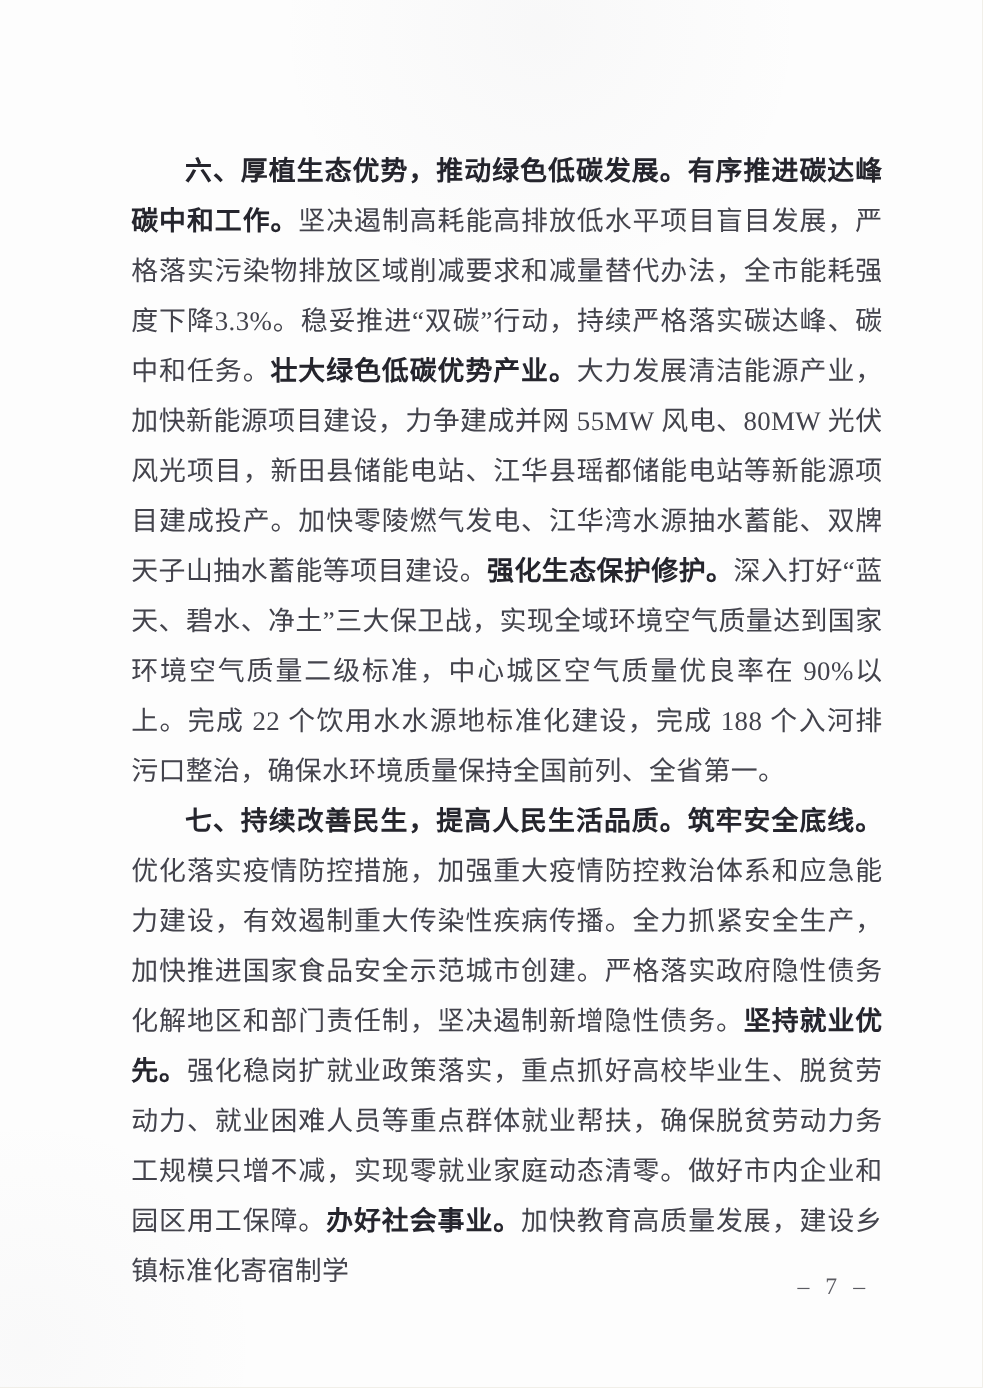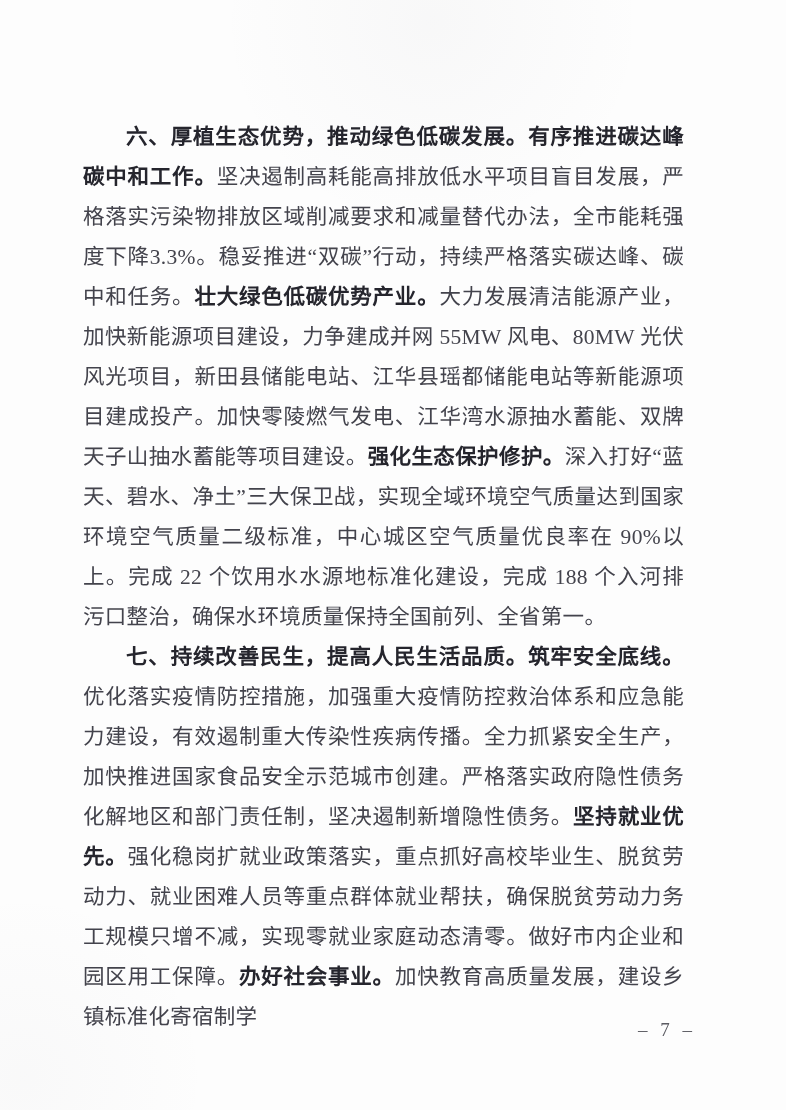--- a/index.html
+++ b/index.html
@@ -14,21 +14,21 @@
     margin: 0;
     background:
       radial-gradient(circle at 55% 2%, rgba(120,120,130,0.04), rgba(0,0,0,0) 18%),
       radial-gradient(circle at 3% 97%, rgba(120,120,130,0.03), rgba(0,0,0,0) 14%),
       #fdfdfd;
     overflow: hidden;
     font-family: "Liberation Serif", "DejaVu Serif", serif;
   }
   .text-block {
     position: absolute;
-    left: 83px;
+    left: 105px;
     top: 117px;
     width: 601px;
   }
   .para {
     margin: 0;
     padding: 0;
     text-indent: 2em;
     text-align: justify;
     font-size: 21.5px;
     line-height: 40px;

